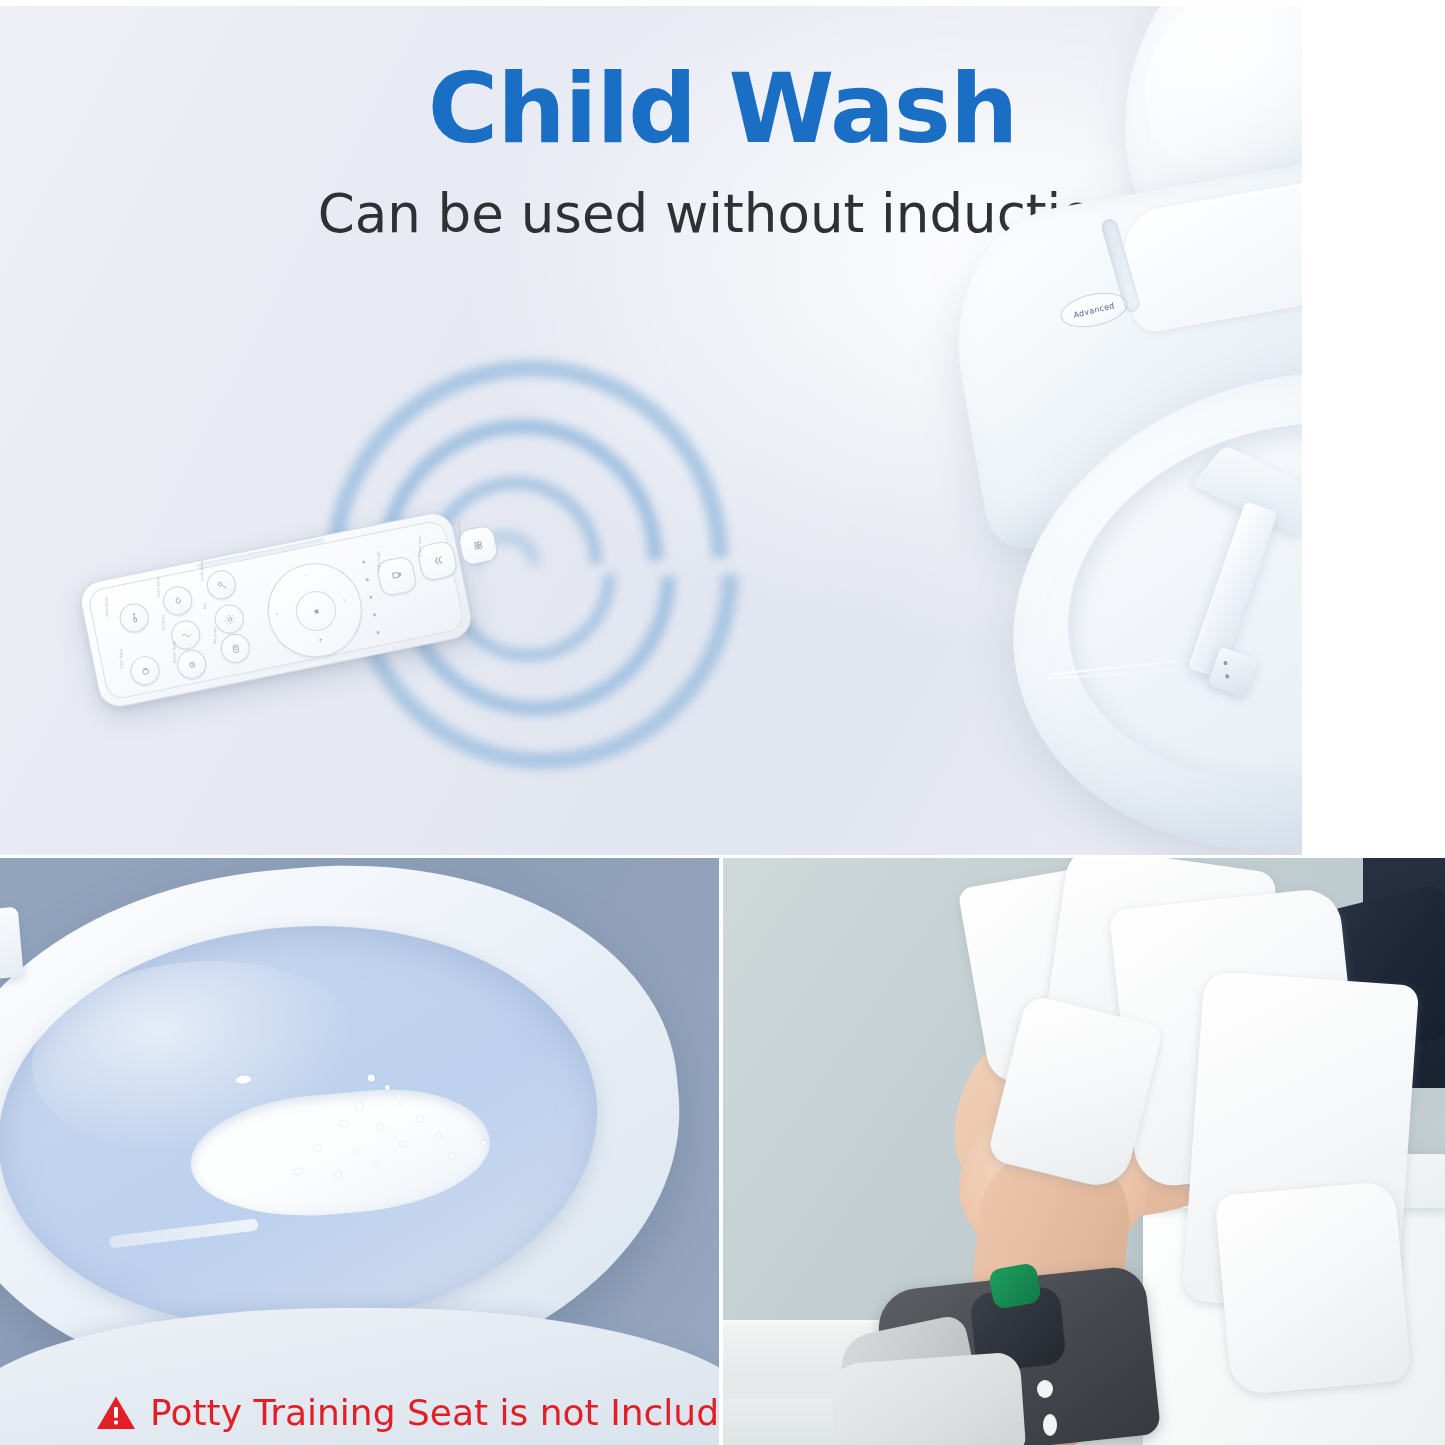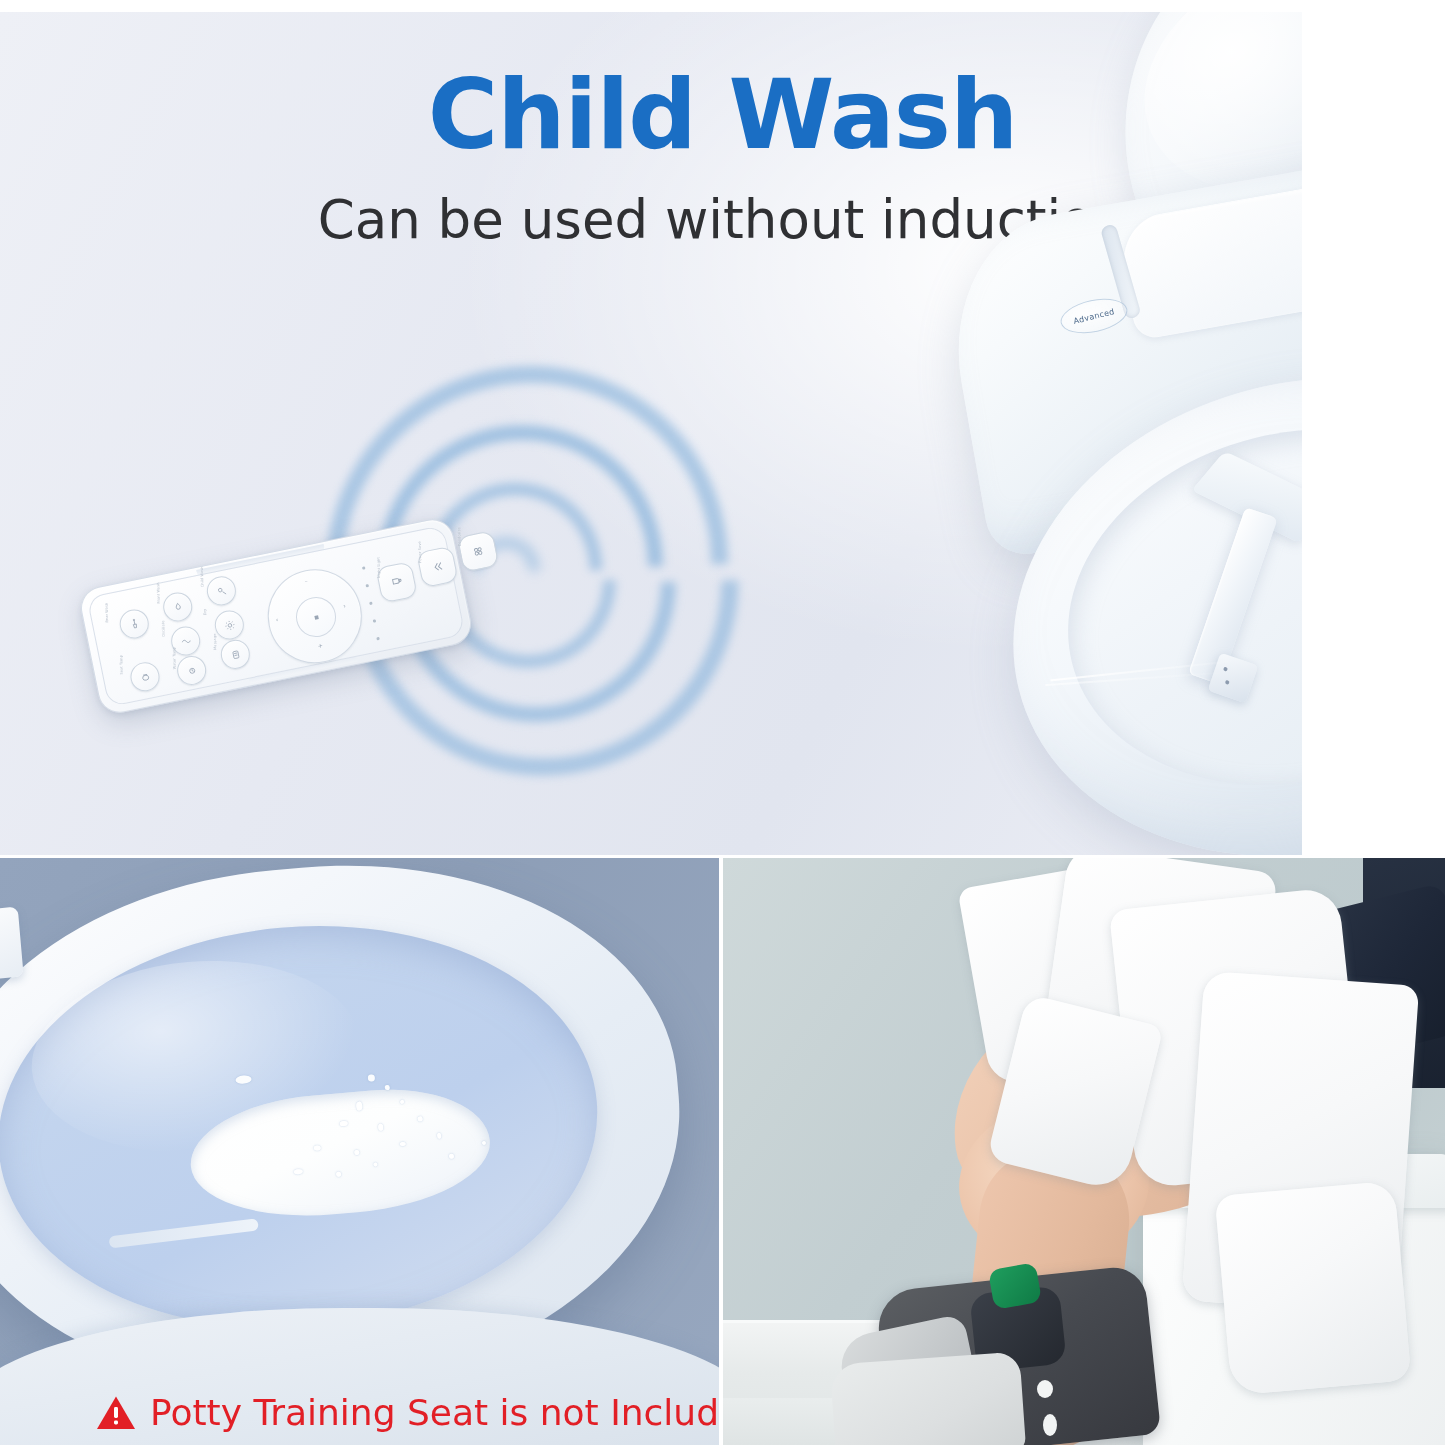--- a/index.html
+++ b/index.html
@@ -17,21 +17,21 @@
     position: relative;
     width: 1445px;
     height: 1445px;
     overflow: hidden;
     background: #ffffff;
   }
 
   
   .hero {
     position: absolute;
-    left: 0; top: 12px;
+    left: 0; top: 6px;
     width: 1302px;
     height: 857px;
     overflow: hidden;
     background:
       radial-gradient(ellipse 900px 620px at 78% 30%, #ffffff 0%, rgba(255,255,255,0) 62%),
       linear-gradient(118deg, #eef0f6 0%, #e6e9f2 38%, #e1e5ef 68%, #eceef5 100%);
   }
 
   .hero-title {
     position: absolute;

